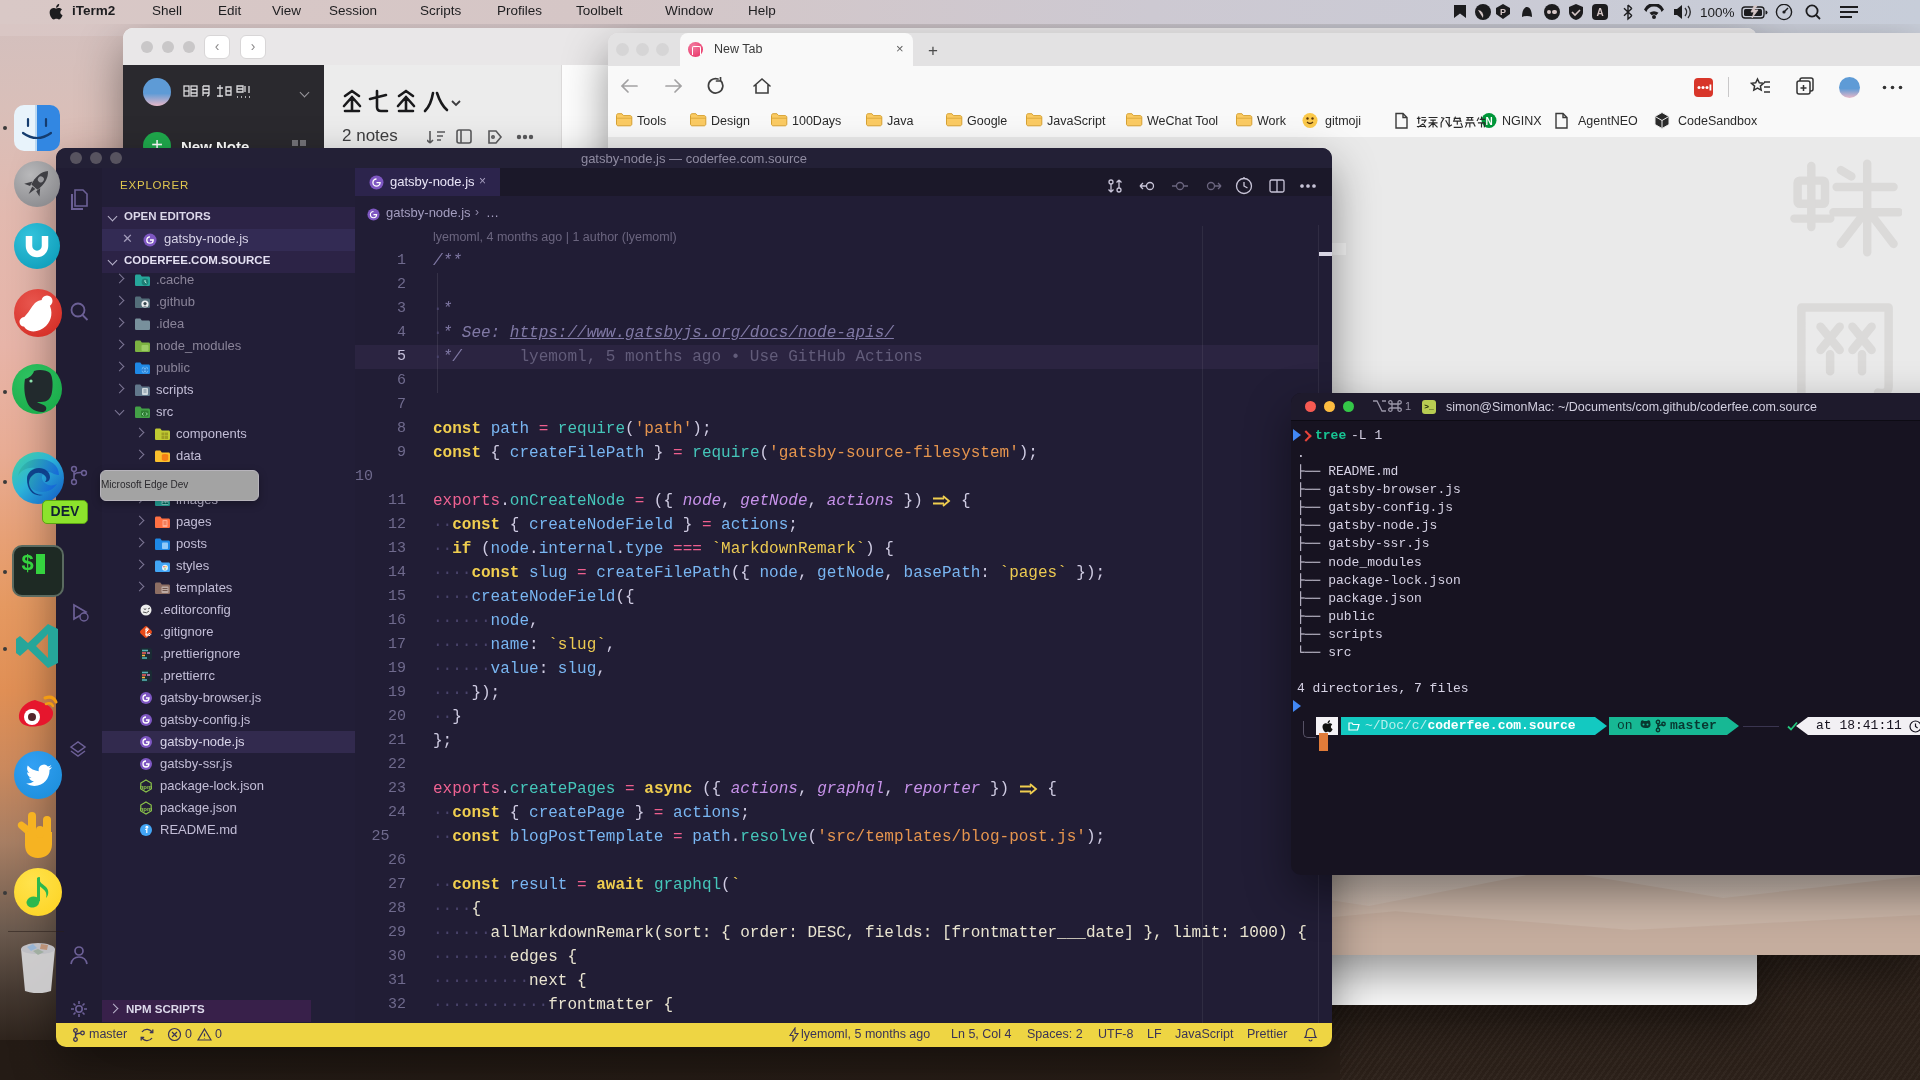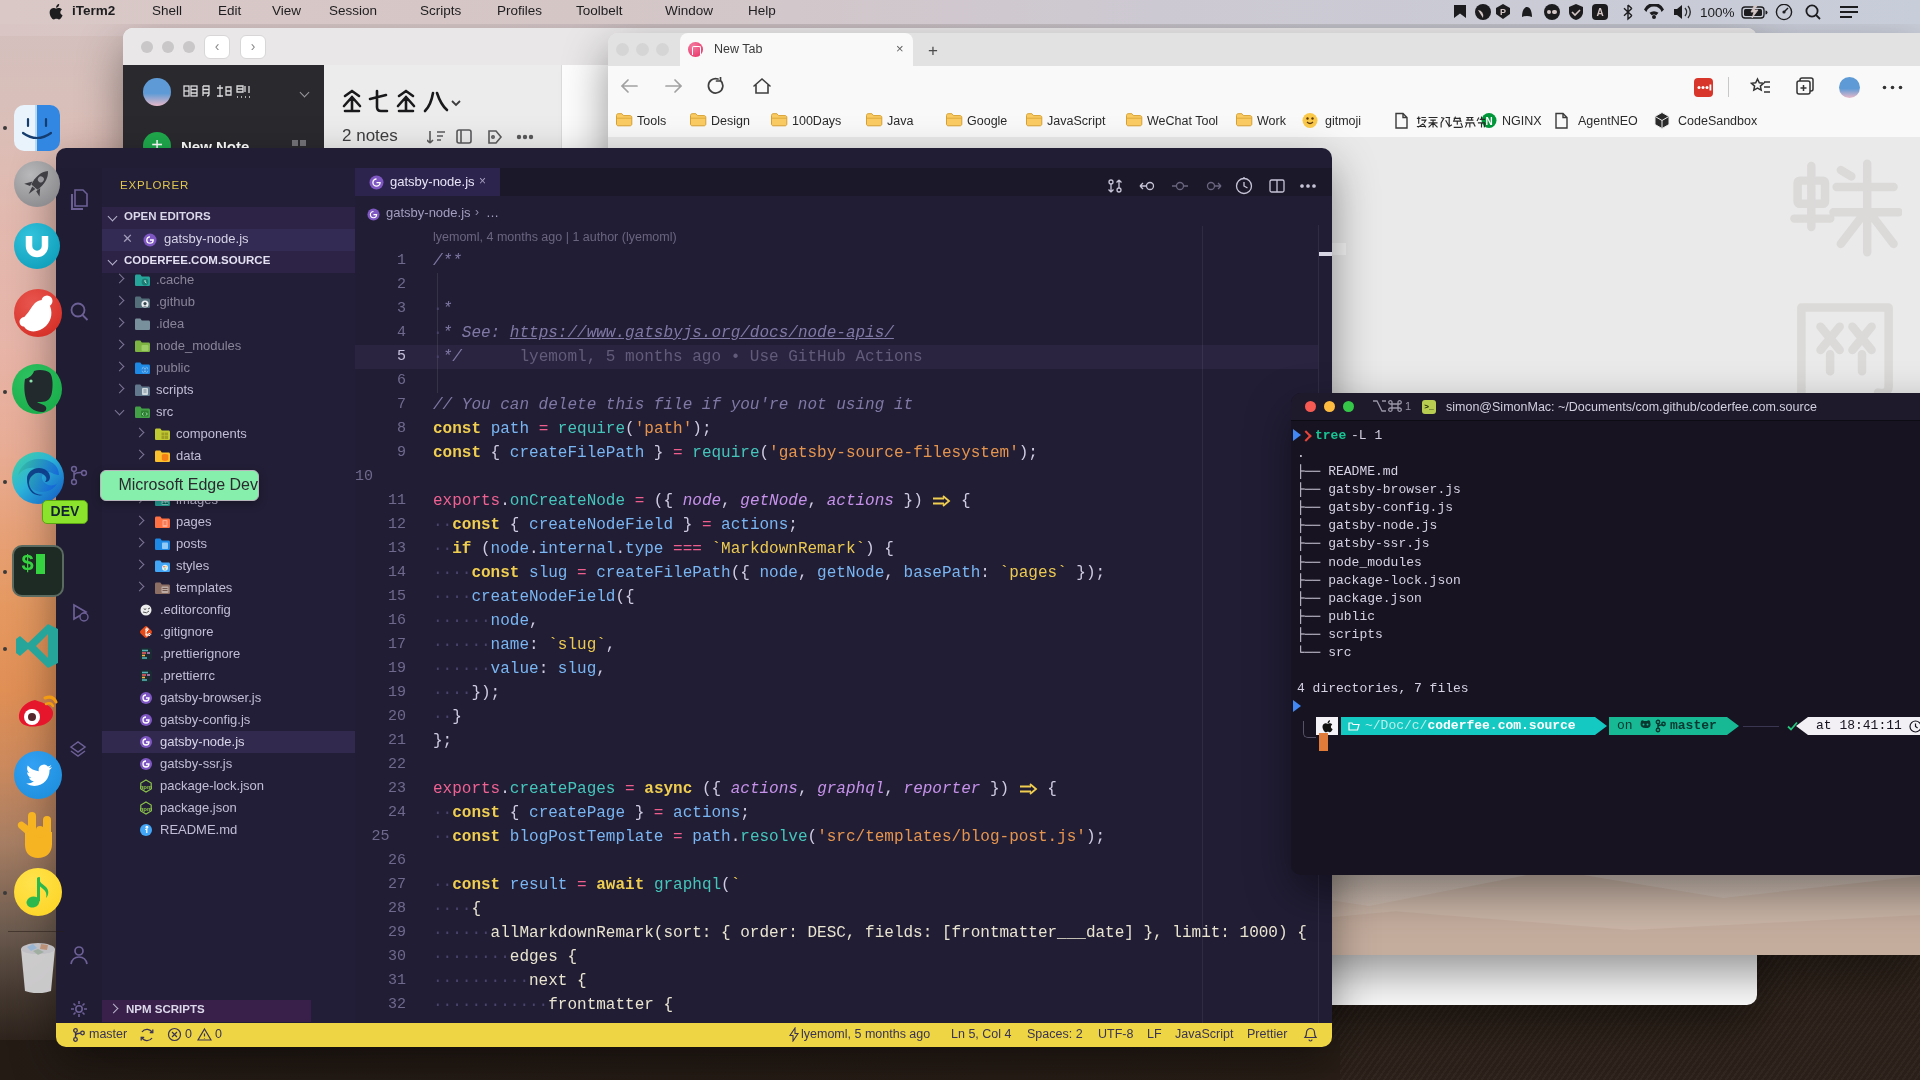--- a/index.html
+++ b/index.html
@@ -232,20 +232,26 @@
       </svg>
     </div>
     <div class="abs" style="left:0;bottom:0;right:0;height:115px;background:linear-gradient(180deg,#ddd3cc,#d2c2b7 40%,#cab4a6 100%);overflow:hidden">
     <div class="abs" style="left:0;top:18px;right:0;height:100px;background:#cbb6a8;clip-path:polygon(0 60%,18% 38%,30% 55%,45% 22%,58% 48%,72% 12%,85% 40%,100% 18%,100% 100%,0 100%)"></div>
     <div class="abs" style="left:0;top:45px;right:0;height:75px;background:#c2aa9a;clip-path:polygon(0 70%,22% 45%,40% 68%,60% 35%,78% 60%,100% 40%,100% 100%,0 100%);opacity:.7"></div>
   </div>
   </div>
 </div>
 
 <div class="win" id="vscode" style="left:56px;top:148px;width:1276px;height:899px;background:#211d35">
+  <div class="abs" style="left:0;top:0;right:0;height:20px;background:#232036;border-radius:10px 10px 0 0">
+    <div class="abs" style="left:14px;top:4px;width:12px;height:12px;border-radius:50%;background:#57535f"></div>
+    <div class="abs" style="left:34px;top:4px;width:12px;height:12px;border-radius:50%;background:#57535f"></div>
+    <div class="abs" style="left:54px;top:4px;width:12px;height:12px;border-radius:50%;background:#57535f"></div>
+    <div class="abs" style="left:0;right:0;top:3px;text-align:center;color:#8f8ba1;font-size:13px">gatsby-node.js — coderfee.com.source</div>
+  </div>
 
   <div class="abs" id="activitybar" style="left:0;top:20px;width:46px;bottom:24px;background:#201c33">
       <svg class="abs" style="left:11px;top:20px;opacity:.85" width="24" height="24" viewBox="0 0 24 24">
         <path d="M8 2h8l4 4v12H8z" fill="none" stroke="#7a6ca8" stroke-width="1.6"></path>
         <path d="M4 6h2v14h10v2H4z" fill="#7a6ca8"></path>
       </svg>
 <svg class="abs" style="left:11px;top:132px;opacity:.85" width="24" height="24" viewBox="0 0 24 24">
         <circle cx="11" cy="10" r="6.5" fill="none" stroke="#7a6ca8" stroke-width="1.8"></circle>
         <path d="M15.5 15l5 5" stroke="#7a6ca8" stroke-width="1.8"></path>
       </svg>
@@ -594,21 +600,20 @@
 <div class="abs" style="left:0;top:105px;width:51px;height:24px;text-align:right;color:#6f6a8d;font:15px/24px 'Liberation Mono',monospace">2</div>
 <div class="abs" style="left:0;top:129px;width:51px;height:24px;text-align:right;color:#6f6a8d;font:15px/24px 'Liberation Mono',monospace">3</div>
 <div class="abs code" style="left:78px;top:129px"><i class="d">·</i><i class="c">*</i></div>
 <div class="abs" style="left:0;top:153px;width:51px;height:24px;text-align:right;color:#6f6a8d;font:15px/24px 'Liberation Mono',monospace">4</div>
 <div class="abs code" style="left:78px;top:153px"><i class="d">·</i><i class="c">* See: </i><i class="cu">https://www.gatsbyjs.org/docs/node-apis/</i></div>
 <div class="abs" style="left:0;top:177px;width:51px;height:24px;text-align:right;color:#c5c0da;font:15px/24px 'Liberation Mono',monospace">5</div>
 <div class="abs code" style="left:78px;top:177px"><i class="d">·</i><i class="c">*/</i><i class="w">&nbsp;&nbsp;&nbsp;&nbsp;&nbsp;&nbsp;</i><i class="bl">lyemoml, 5 months ago • Use GitHub Actions</i></div>
 <div class="abs" style="left:0;top:201px;width:51px;height:24px;text-align:right;color:#6f6a8d;font:15px/24px 'Liberation Mono',monospace">6</div>
 <div class="abs code" style="left:78px;top:201px"></div>
 <div class="abs" style="left:0;top:225px;width:51px;height:24px;text-align:right;color:#6f6a8d;font:15px/24px 'Liberation Mono',monospace">7</div>
-<div class="abs code" style="left:78px;top:225px"><i class="c">// You can delete this file if you're not using it</i></div>
 <div class="abs" style="left:0;top:249px;width:51px;height:24px;text-align:right;color:#6f6a8d;font:15px/24px 'Liberation Mono',monospace">8</div>
 <div class="abs code" style="left:78px;top:249px"><i class="k">const</i><i class="w"> </i><i class="v">path</i><i class="w"> </i><i class="o">=</i><i class="w"> </i><i class="f">require</i><i class="w">(</i><i class="s">'path'</i><i class="w">);</i></div>
 <div class="abs" style="left:0;top:273px;width:51px;height:24px;text-align:right;color:#6f6a8d;font:15px/24px 'Liberation Mono',monospace">9</div>
 <div class="abs code" style="left:78px;top:273px"><i class="k">const</i><i class="w"> { </i><i class="v">createFilePath</i><i class="w"> } </i><i class="o">=</i><i class="w"> </i><i class="f">require</i><i class="w">(</i><i class="s">'gatsby-source-filesystem'</i><i class="w">);</i></div>
 <div class="abs" style="left:0;top:297px;width:51px;height:24px;text-align:left;color:#6f6a8d;font:15px/24px 'Liberation Mono',monospace">10</div>
 <div class="abs code" style="left:78px;top:297px"></div>
 <div class="abs" style="left:0;top:321px;width:51px;height:24px;text-align:right;color:#6f6a8d;font:15px/24px 'Liberation Mono',monospace">11</div>
 <div class="abs code" style="left:78px;top:321px"><i class="x">exports</i><i class="w">.</i><i class="f">onCreateNode</i><i class="w"> </i><i class="o">=</i><i class="w"> ({ </i><i class="p">node</i><i class="w">, </i><i class="p">getNode</i><i class="w">, </i><i class="p">actions</i><i class="w"> }) </i><svg style="display:inline-block;vertical-align:-2px" width="19" height="12" viewBox="0 0 19 12">
           <path d="M1 3.5h11M1 8.5h11M11 1l6 5-6 5" fill="none" stroke="#f0ce4f" stroke-width="1.8"></path>
         </svg><i class="w"> {</i></div>
@@ -904,21 +909,21 @@
         <path fill="#d9d9dc" opacity=".9" d="M4 10h34l-4 42c-9 3-17 3-26 0z"></path>
         <path fill="#bfbfc4" d="M4 10c0-3 8-6 17-6s17 3 17 6-8 5-17 5S4 13 4 10z"></path>
         <g opacity=".8">
           <path fill="#8fb3d9" d="M10 8l6-3 4 4-6 3z"></path>
           <path fill="#b86" d="M24 5l7 1-1 5-7-1z"></path>
           <path fill="#9a9" d="M16 12l5-2 6 3-6 3z"></path>
         </g>
       </svg>
   </div>
 </div>
-<div class="abs" id="tooltip" style="left:100px;top:470px;width:157px;height:29px;background:#86efac;border:1px solid #b7b4bb;border-radius:6px;box-shadow:0 3px 8px rgba(0,0,0,.3);color:#2b2a2e;font-size:16px;text-align:right;line-height:27px">Microsoft Edge Dev</div>
+<div class="abs" id="tooltip" style="left:100px;top:470px;width:157px;height:29px;background:#a3a3a3;border:1px solid #b7b4bb;border-radius:6px;box-shadow:0 3px 8px rgba(0,0,0,.3);color:#2b2a2e;font-size:10px;text-align:left;line-height:27px">Microsoft Edge Dev</div>
 
 <div class="abs" id="menubar" style="left:0;top:0;width:1920px;height:24px;background:linear-gradient(90deg,#d9c8c6 0%,#d5c6c6 30%,#cdc9d2 60%,#c7cdd9 100%);color:#1d1d1f;font-size:13.5px">
   <svg class="abs" style="left:49px;top:4px" width="14" height="16" viewBox="0 0 14 16">
       <path fill="#1d1d1f" d="M11.3 8.6c0-2 1.6-3 1.7-3.1-.9-1.4-2.4-1.6-2.9-1.6-1.2-.1-2.4.7-3 .7-.6 0-1.6-.7-2.6-.7C3.2 4 2 4.7 1.3 5.8-.1 8.1.9 11.5 2.3 13.4c.7 1 1.5 2 2.5 2 1 0 1.4-.6 2.6-.6 1.2 0 1.6.6 2.6.6 1.1 0 1.8-1 2.4-1.9.8-1.1 1.1-2.2 1.1-2.3 0 0-2.2-.8-2.2-2.6zM9.4 2.6c.5-.7.9-1.6.8-2.6-.8 0-1.8.6-2.3 1.2-.5.6-1 1.6-.8 2.5.9.1 1.8-.4 2.3-1.1z"></path>
     </svg>
   <span class="abs" style="left:72px;top:3px;font-weight:bold">iTerm2</span>
   <span class="abs" style="left:152px;top:3px">Shell</span>
   <span class="abs" style="left:218px;top:3px">Edit</span>
   <span class="abs" style="left:272px;top:3px">View</span>
   <span class="abs" style="left:329px;top:3px">Session</span>

